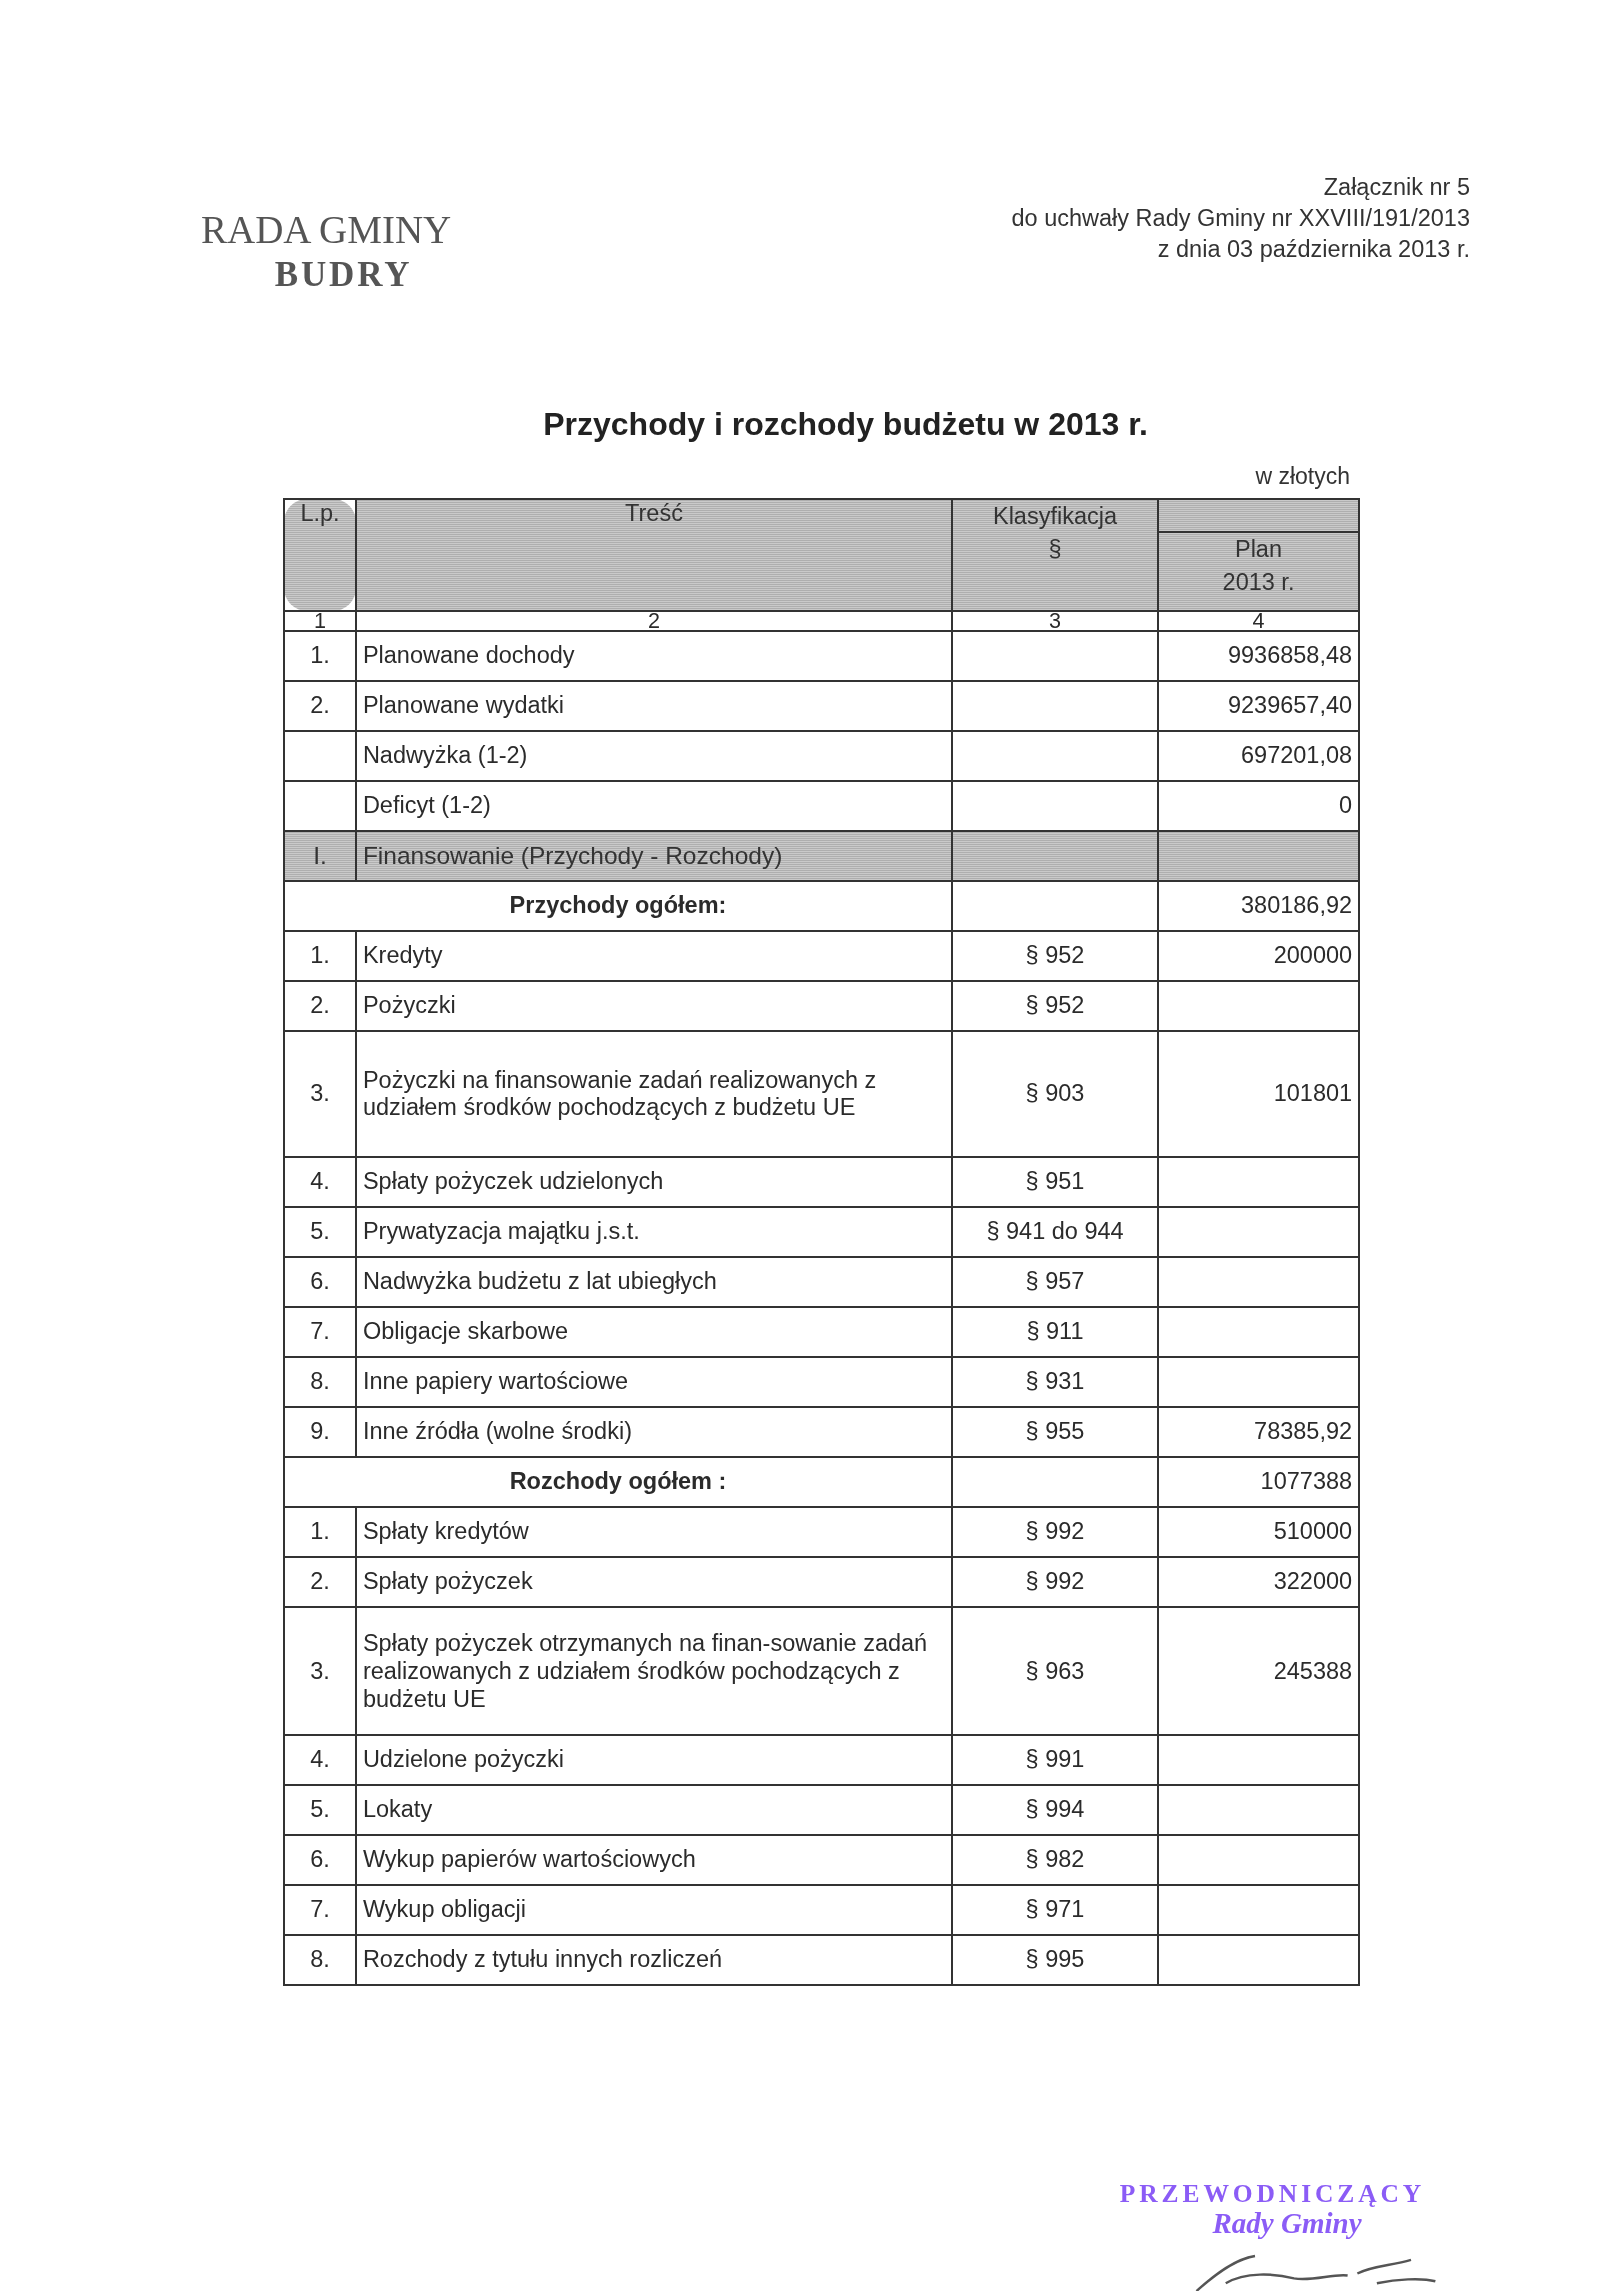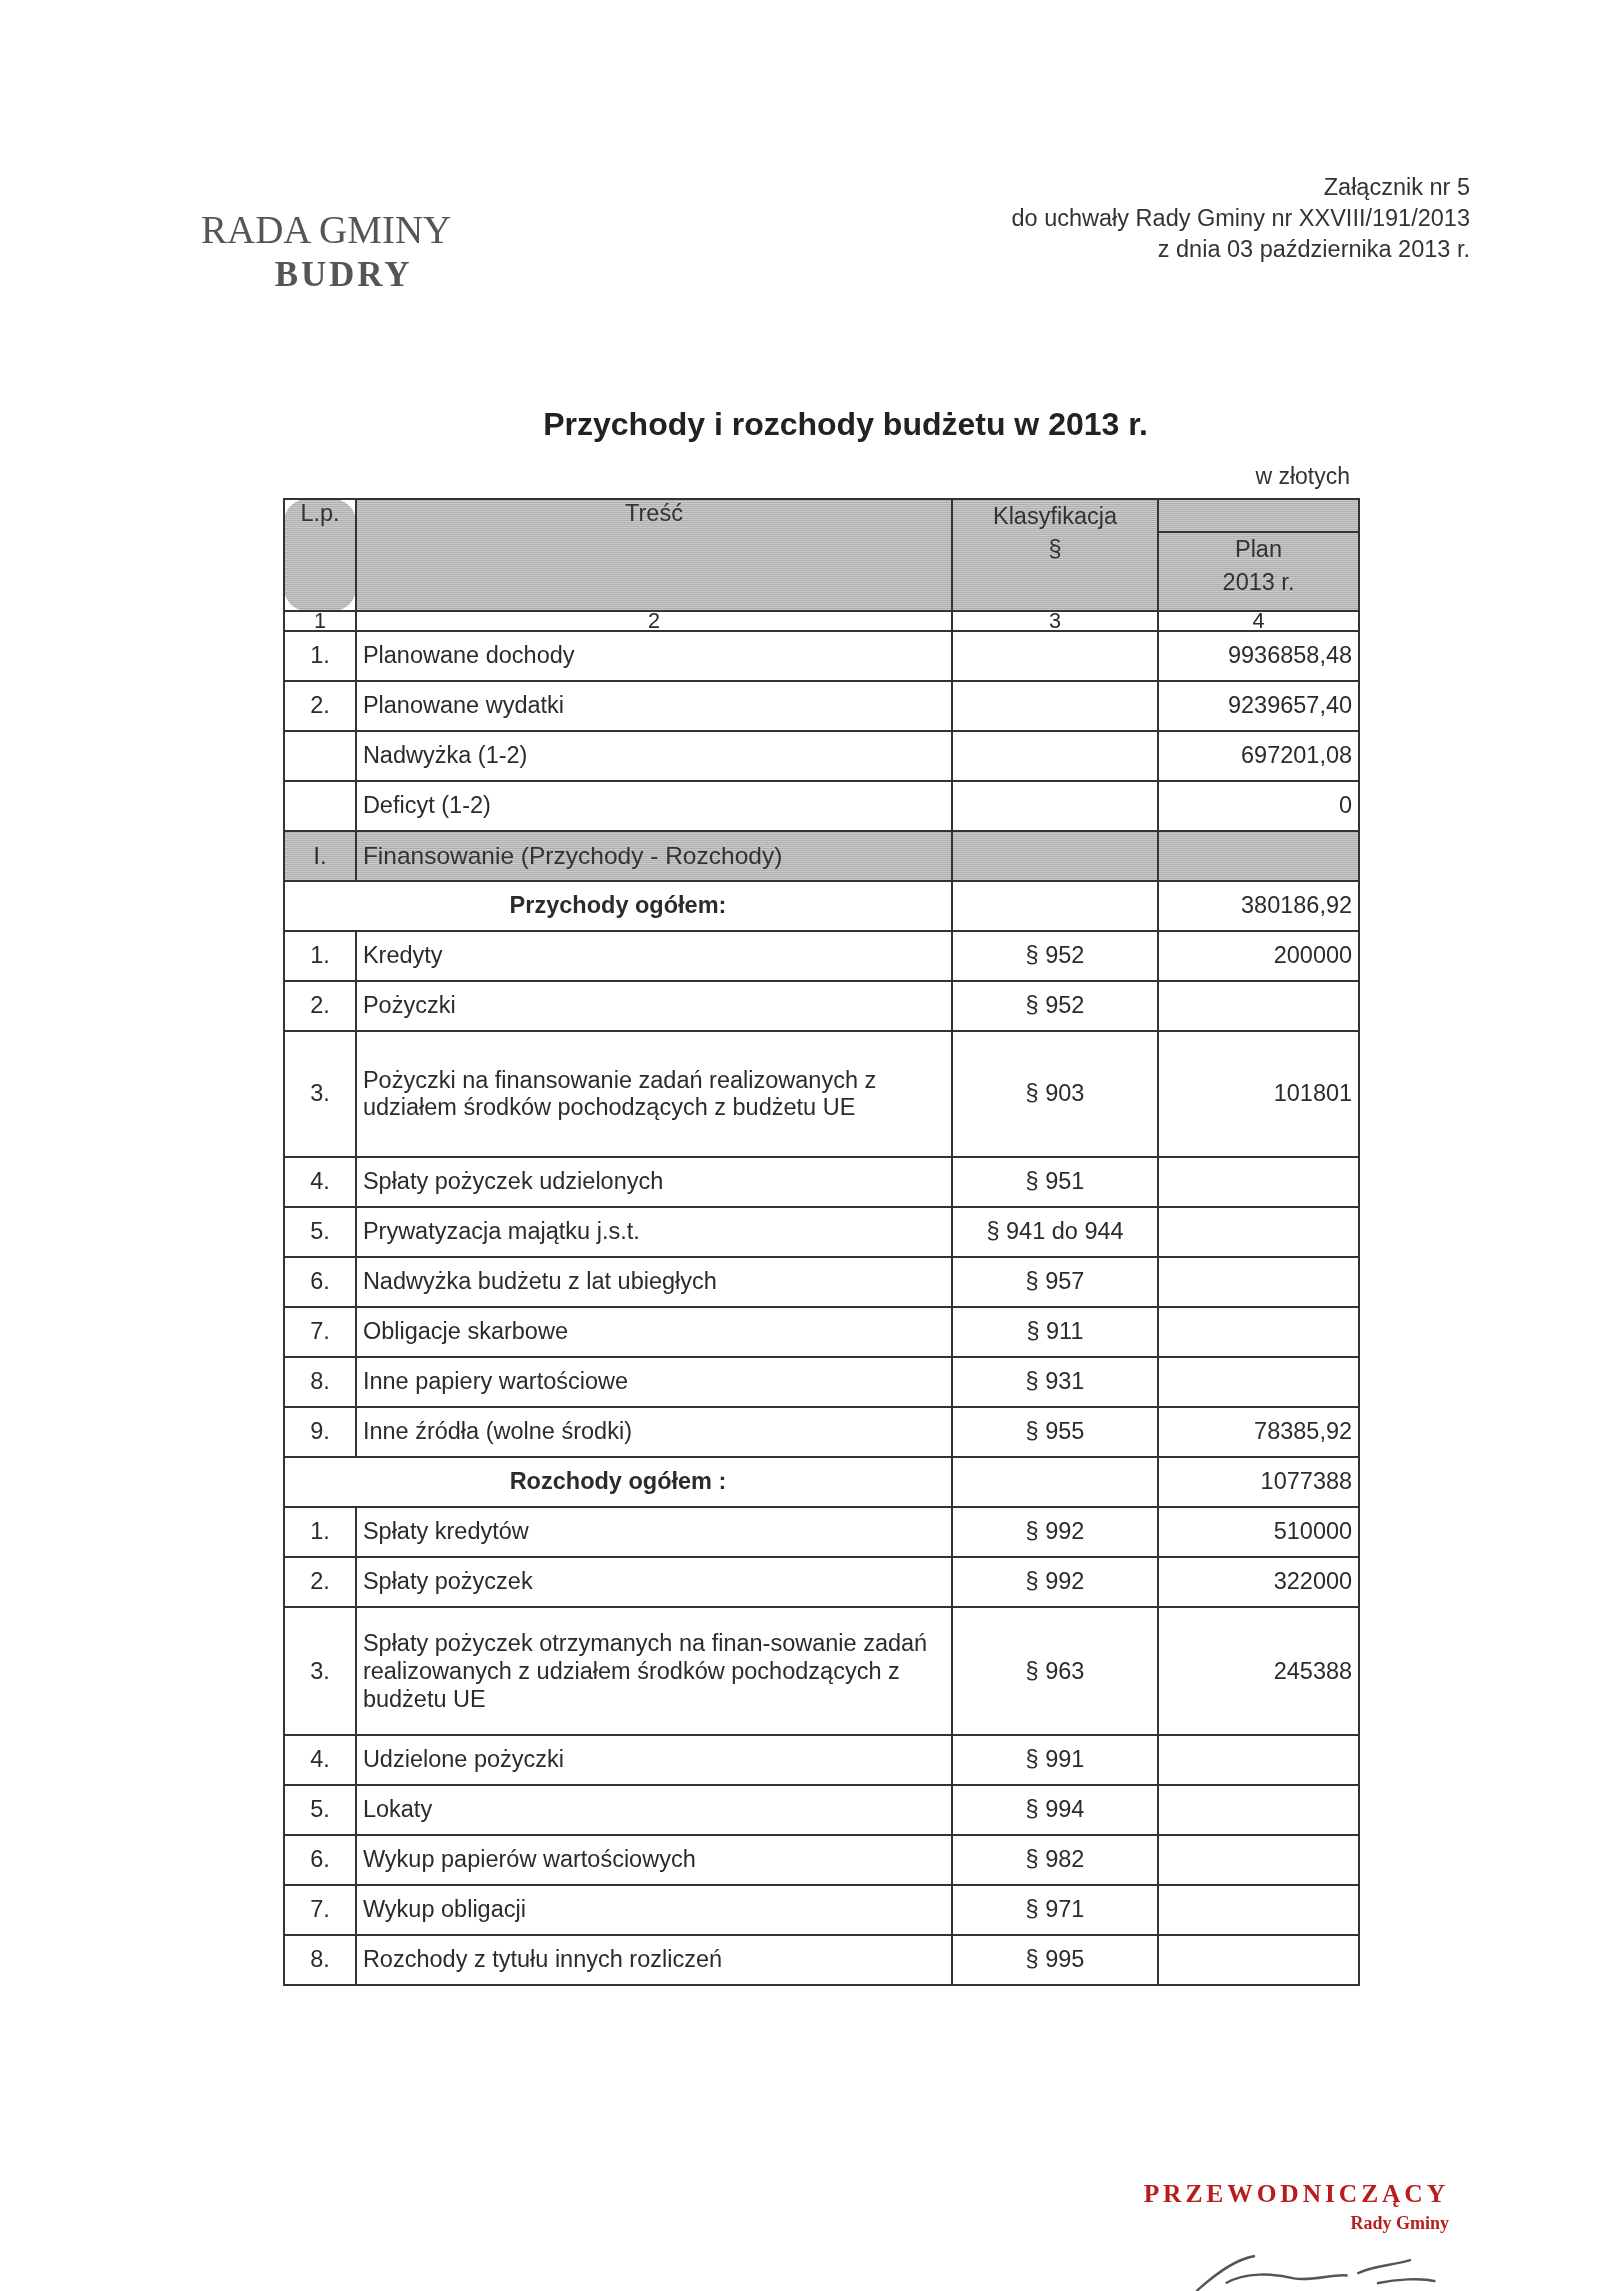--- a/index.html
+++ b/index.html
@@ -50,25 +50,25 @@
   tr.r td { height: 48px; }
   tr.r2 td { height: 124px; }
   tr.r3 td { height: 126px; line-height: 28px; }
   td.lp { text-align: center; }
   td.desc { text-align: left; padding-left: 3.9px; }
   td.klas { text-align: center; }
   td.val { text-align: right; padding-right: 2px; }
   td.total { text-align: center; font-weight: bold; }
   tr.section td { font-size: 24.5px; }
   .footer-stamp {
-    position: absolute; left: 1096px; top: 2178px; width: 353px; text-align: right;
-    font-family: "Liberation Serif", serif; color: #b91c1c; font-weight: bold;
+    position: absolute; left: 1096px; top: 2178px; width: 353px; text-align: center;
+    font-family: "Liberation Serif", serif; color: #8b5cf6; font-weight: bold;
   }
   .footer-stamp .p1 { font-size: 25.5px; letter-spacing: 3.9px; line-height: 31px; }
-  .footer-stamp .p2 { font-size: 18px; line-height: 29px; margin-left: 29px; }
+  .footer-stamp .p2 { font-size: 29px; line-height: 29px; margin-left: 29px; font-style: italic; }
   .signature { position: absolute; left: 1186px; top: 2254px; }
 </style>
 </head>
 <body>
 
 <div class="stamp-top">
   <div class="l1">RADA GMINY</div>
   <div class="l2">BUDRY</div>
 </div>
 

